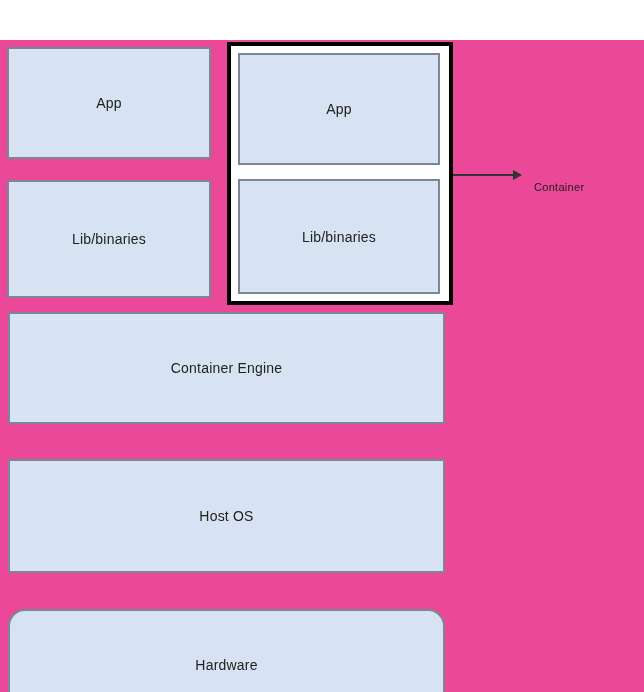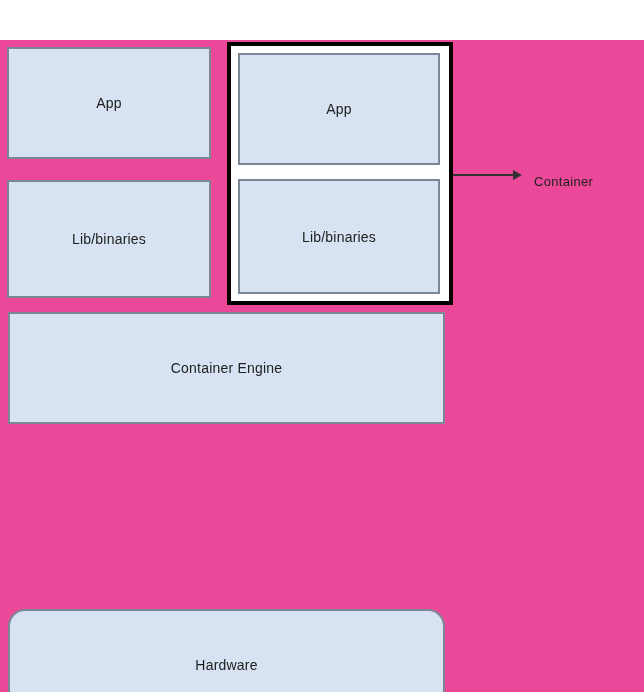--- a/index.html
+++ b/index.html
@@ -52,22 +52,22 @@
   .arrow-head {
     position: absolute;
     left: 513px; top: 130px;
     width: 0; height: 0;
     border-top: 5px solid transparent;
     border-bottom: 5px solid transparent;
     border-left: 9px solid #333333;
   }
   .callout-label {
     position: absolute;
-    left: 534px; top: 134px;
-    font-size: 13px;
+    left: 534px; top: 141px;
+    font-size: 11px;
     letter-spacing: 0.3px;
     color: #212121;
     white-space: nowrap;
     text-align: right;
   }
 </style>
 </head>
 <body>
 
 <div class="canvas">
@@ -91,18 +91,21 @@
   </div>
 
   <div class="arrow-line"></div>
   <div class="arrow-head"></div>
   <div class="callout-label">Container</div>
 
   <div class="box layer-engine">
     <span>Container Engine</span>
   </div>
 
+  <div class="box layer-hostos">
+    <span>Host OS</span>
+  </div>
 
   <div class="box layer-hardware">
     <span>Hardware</span>
   </div>
 
 </div>
 
 </body></html>

